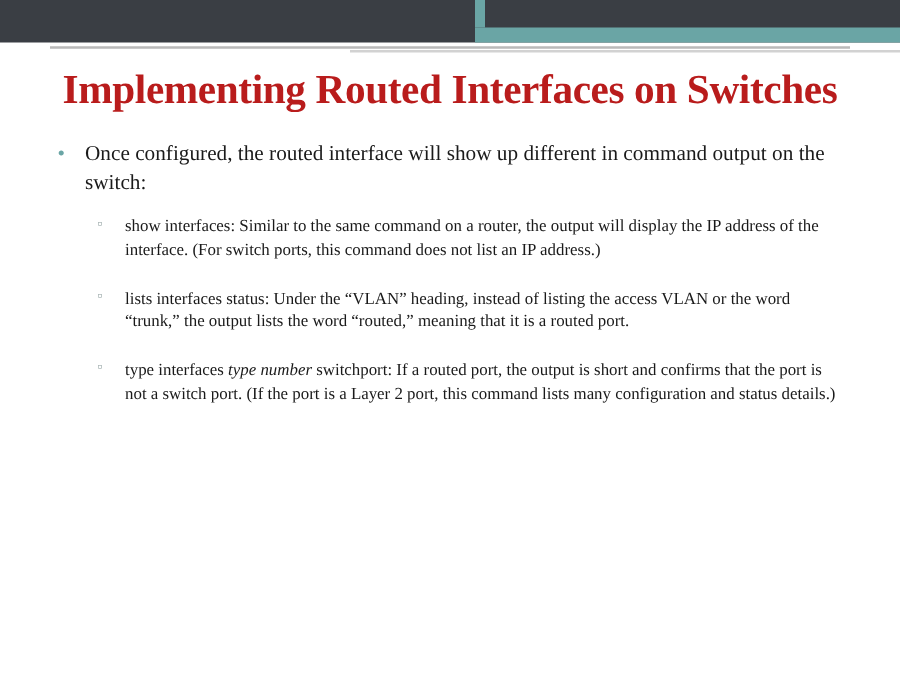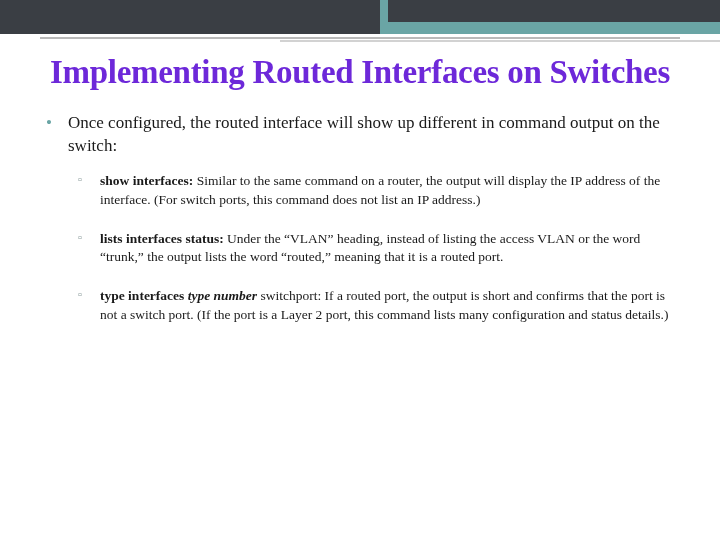--- a/index.html
+++ b/index.html
@@ -68,21 +68,21 @@
     padding: 6px 40px 20px 40px;
     box-sizing: border-box;
   }
   h1.title {
     font-size: 33px;
     font-weight: 700;
     text-align: center;
     margin: 4px 0 20px 0;
     line-height: 1.15;
     letter-spacing: -0.3px;
-    color: #6d28d9;
+    color: #b91c1c;
   }
   ul.level1 {
     list-style: none;
     padding: 0 10px 0 24px;
     margin: 0;
   }
   ul.level1 > li {
     position: relative;
     font-size: 17px;
     line-height: 1.35;
@@ -110,22 +110,22 @@
     padding-left: 4px;
   }
   ul.level2 > li::before {
     content: "▫";
     position: absolute;
     left: -18px;
     top: 0;
     color: #8a9a9a;
     font-size: 11px;
   }
-  .bold { font-weight: 700; }
-  .bolditalic { font-weight: 700; font-style: italic; }
+  .bold { font-weight: 400; }
+  .bolditalic { font-weight: 400; font-style: italic; }
 </style>
 </head>
 <body>
 
 <div class="slide">
   <div class="topband"></div>
   <div class="accent-right"></div>
   <div class="underline1"></div>
   <div class="underline2"></div>
 

